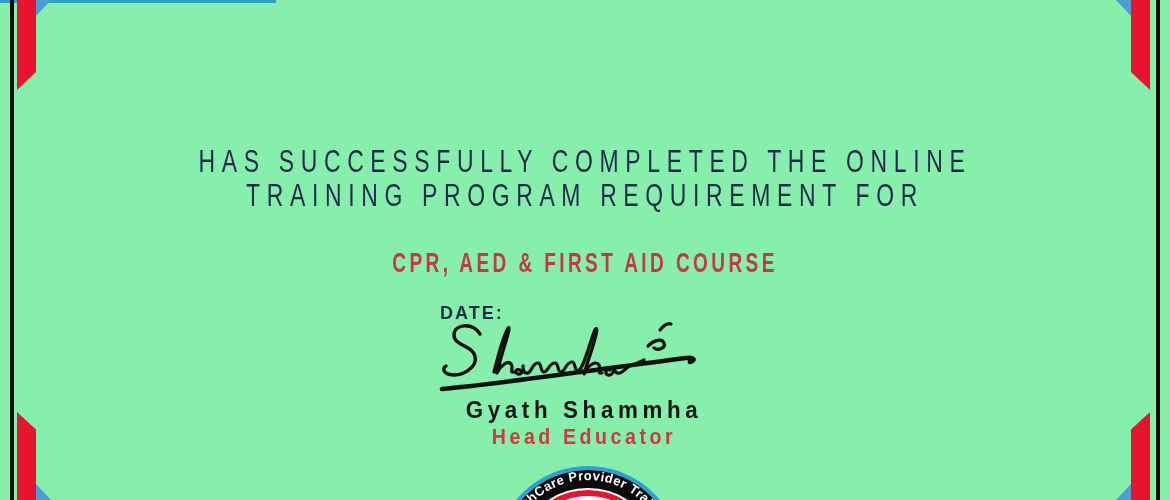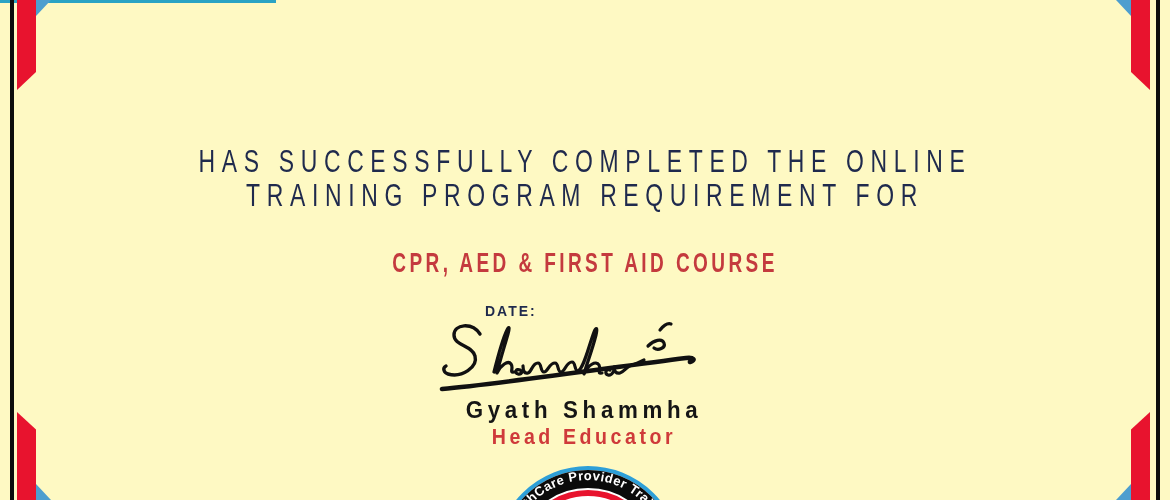--- a/index.html
+++ b/index.html
@@ -1,20 +1,20 @@
 <!DOCTYPE html>
 <html><head>
 <meta charset="utf-8">
 <style>
   html, body { margin: 0; padding: 0; background: #ffffff; }
   .certificate {
     position: relative;
     width: 1170px;
     height: 500px;
-    background: #fef9c3;
+    background: #86efac;
     overflow: hidden;
     font-family: "Liberation Sans", sans-serif;
   }
   .abs { position: absolute; }
 
   
   .edge-line { position: absolute; top: 0; width: 4px; height: 500px; background: #0d0d0d; }
   .edge-left  { left: 10px; }
   .edge-right { left: 1156px; }
 
@@ -53,24 +53,23 @@
     font-weight: 700;
     letter-spacing: 5px;
     transform: scaleX(0.68);
     transform-origin: 50% 0;
     white-space: nowrap;
   }
 
   .date-label {
     left: 440px; top: 303px;
     color: #1f2a4d;
-    font-size: 14px;
+    font-size: 18px;
     font-weight: 700;
     letter-spacing: 2px;
-    margin-left: 45px;
   }
 
   .signature-svg { left: 428px; top: 318px; }
 
   .signature-line {
     left: 441px; top: 391px;
     width: 276px; height: 3px;
     background: #2aa3c4;
   }
 

